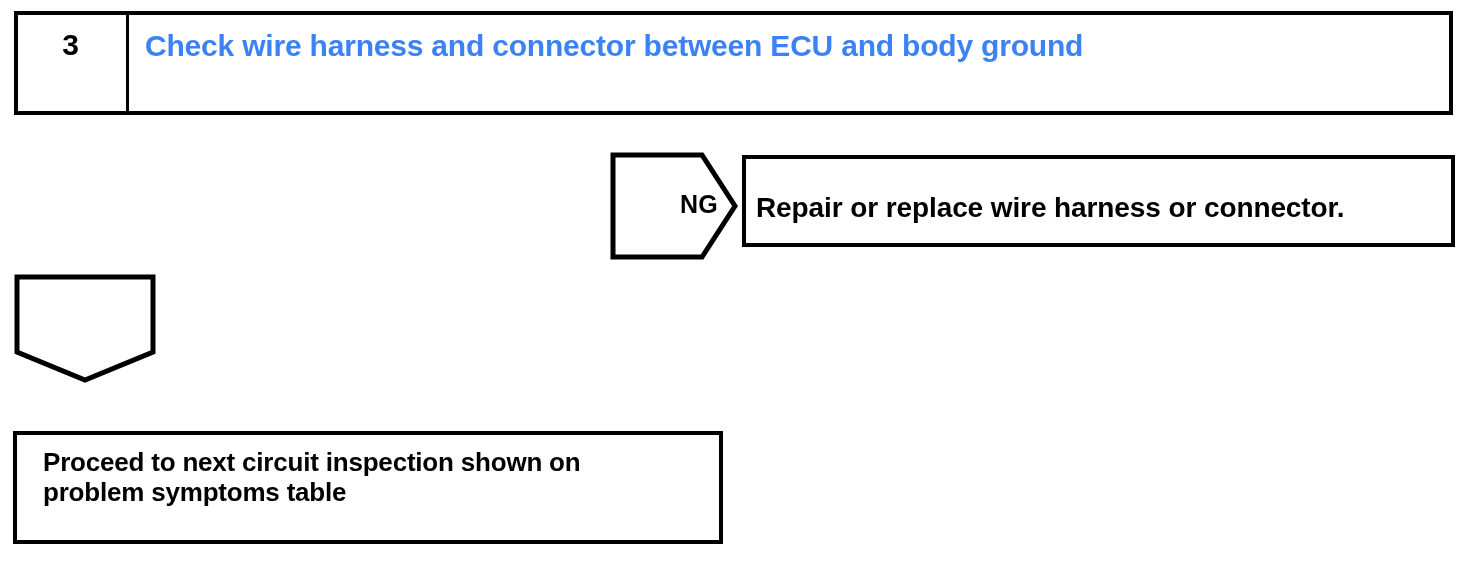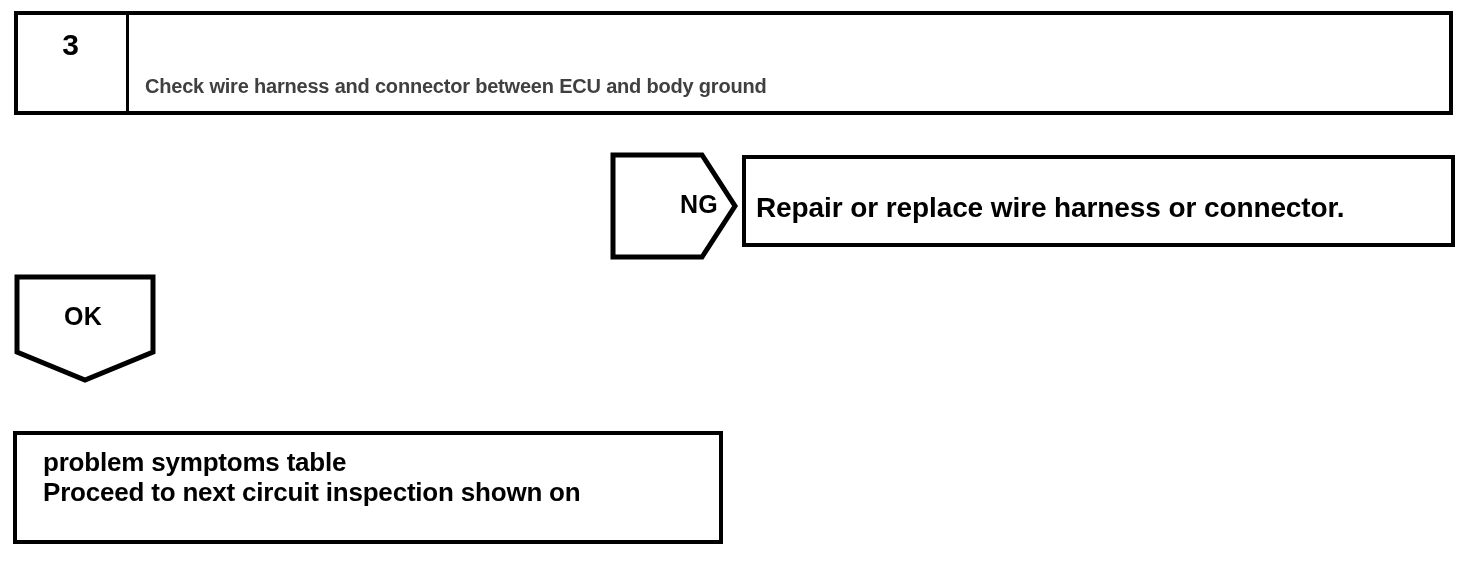--- a/index.html
+++ b/index.html
@@ -49,27 +49,26 @@
     font-weight: bold;
     line-height: 32px;
     color: #000000;
     letter-spacing: 0px;
   }
   .step-title {
     position: absolute;
     left: 127px;
     top: 14px;
     right: 8px;
-    font-size: 20px;
+    font-size: 30px;
     font-weight: bold;
     line-height: 34px;
-    color: #404040;
+    color: #3b82f6;
     letter-spacing: -0.2px;
     white-space: nowrap;
-    margin-top: 40px;
   }
 
   
   .ng-arrow {
     position: absolute;
     left: 610px;
     top: 152px;
     width: 128px;
     height: 108px;
   }
@@ -188,23 +187,22 @@
   </div>
 
   <div class="repair-box">
     <div class="repair-text">Repair or replace wire harness or connector.</div>
   </div>
 
   <div class="ok-arrow">
     <svg viewBox="0 0 142 110" xmlns="http://www.w3.org/2000/svg">
       <polygon points="3,3 139,3 139,78 71,106 3,78" fill="#ffffff" stroke="#000000" stroke-width="5" stroke-linejoin="miter"></polygon>
     </svg>
-    <div class="ok-label">OK</div>
   </div>
 
   <div class="proceed-box">
     <div class="proceed-text">
+      <span class="line">Proceed to next circuit inspection shown on</span>
       <span class="line">problem symptoms table</span>
-      <span class="line">Proceed to next circuit inspection shown on</span>
     </div>
   </div>
 
 </div>
 
 </body></html>

